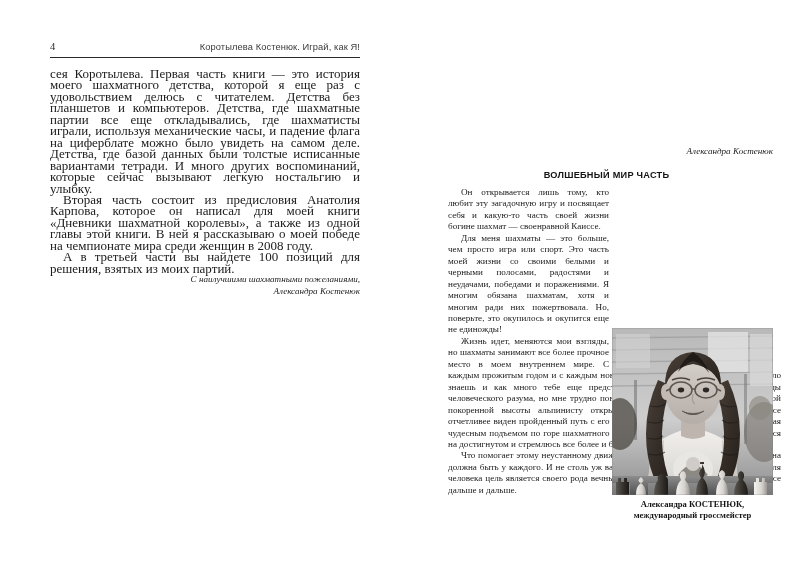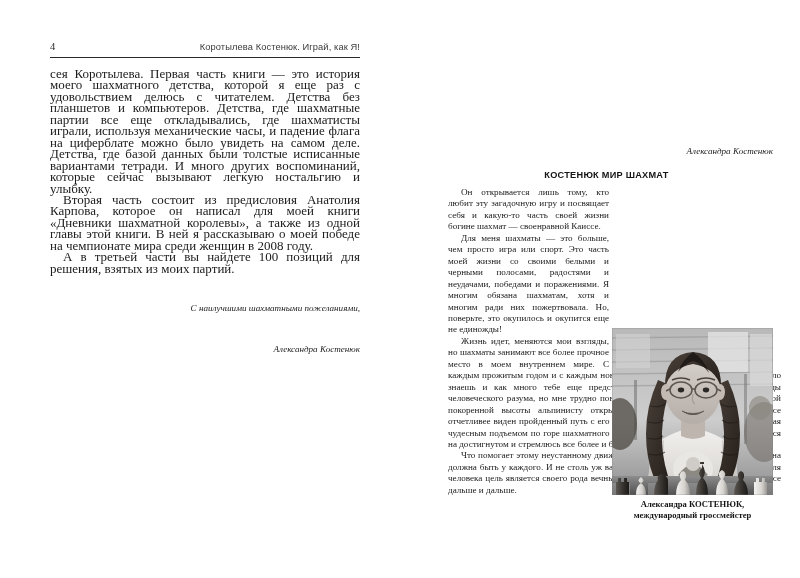--- a/index.html
+++ b/index.html
@@ -84,21 +84,21 @@
     position: absolute;
     left: 50px;
     top: 274px;
     width: 310px;
     text-align: right;
     font-style: italic;
     font-size: 9.1px;
     line-height: 11.6px;
     color: #1a1a1a;
   }
-  .signature div { white-space: nowrap; margin-top: 29px; }
+  .signature div { white-space: nowrap; }
 
   
   .page-right {
     position: absolute;
     left: 400px;
     top: 0;
     width: 400px;
     height: 578px;
     background: #ffffff;
   }
@@ -213,21 +213,21 @@
       <div>Александра Костенюк</div>
     </div>
 
   </div>
 
   <div class="page-right">
 
 
     <div class="part-author">Александра Костенюк</div>
 
-    <div class="section-head">КОСТЕНЮК МИР ШАХМАТ</div>
+    <div class="section-head">ВОЛШЕБНЫЙ МИР ЧАСТЬ</div>
 
     <div class="right-body">
       <div class="photo-float"></div>
       <p>Он открывается лишь тому, кто любит эту загадочную игру и посвящает себя и какую-то часть своей жизни богине шахмат — своенравной Каиссе.</p>
       <p>Для меня шахматы — это больше, чем просто игра или спорт. Это часть моей жизни со своими белыми и черными полосами, радостями и неудачами, победами и поражениями. Я многим обязана шахматам, хотя и многим ради них пожертвовала. Но, поверьте, это окупилось и окупится еще не единожды!</p>
       <p>Жизнь идет, меняются мои взгляды, но шахматы занимают все более прочное место в моем внутреннем мире. С каждым прожитым годом и с каждым новым достижением ты понимаешь, как мало знаешь и как много тебе еще предстоит открыть. Возможно, есть границы человеческого разума, но мне трудно поверить в это. И подобно тому, как с новой покоренной высоты альпинисту открывается все более чарующий вид, все отчетливее виден пройденный путь с его ошибками и опасностями, я, завороженная чудесным подъемом по горе шахматного мастерства, не собираюсь останавливаться на достигнутом и стремлюсь все более и более приблизиться к Солнцу и звездам.</p>
       <p>Что помогает этому неустанному движению наверх? Ответ простой — цель. Она должна быть у каждого. И не столь уж важно, будет она достигнута или нет, но для человека цель является своего рода вечным двигателем, заставляющим его идти все дальше и дальше.</p>
     </div>
 
     <div class="photo-frame">

